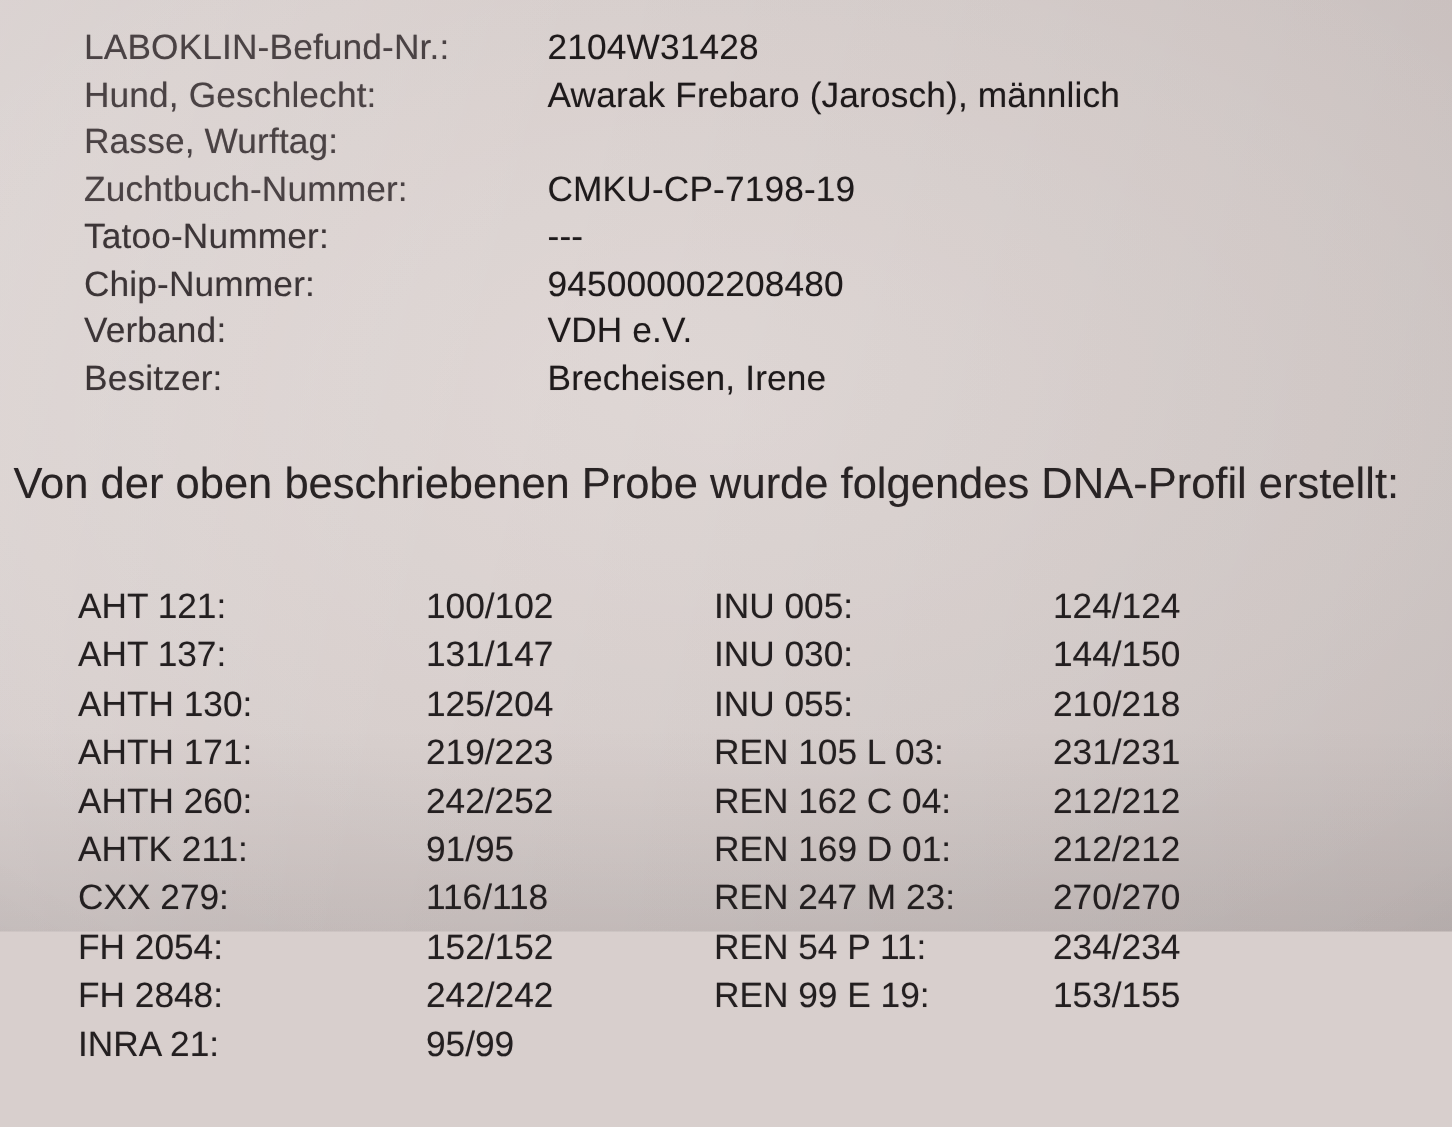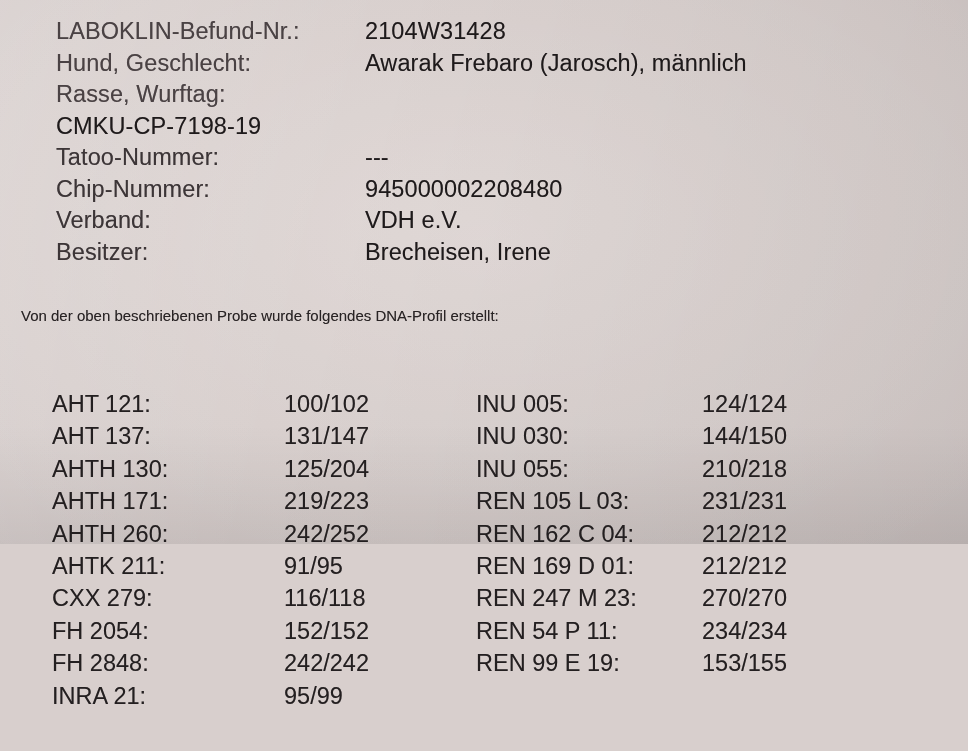--- a/index.html
+++ b/index.html
@@ -9,21 +9,21 @@
   body {
     width: 968px;
     height: 751px;
     overflow: hidden;
     font-family: "Liberation Sans", sans-serif;
     background: #d8cfcd;
   }
   #sheet {
     position: relative;
     width: 968px;
-    height: 544px;
+    height: 621px;
     background:
       radial-gradient(ellipse 900px 500px at 48% 40%, #ddd4d2 0%, #d6cdcb 55%, #cdc3c2 100%);
     color: #241f20;
   }
   
   #sheet::before {
     content: "";
     position: absolute;
     inset: 0;
     background:
@@ -71,24 +71,24 @@
     color: #1e1a1b;
     white-space: nowrap;
   }
   
   .fade-a { color: #4a4244; }
   .fade-b { color: #3c3537; }
 
   
   #intro-line {
     position: absolute;
-    left: 21px;
+    left: 9px;
     top: 307px;
     width: 940px;
-    font-size: 15px;
+    font-size: 29px;
     color: #282324;
     white-space: nowrap;
   }
 
   
   #marker-table {
     position: absolute;
     left: 52px;
     top: 375px;
     width: 880px;
@@ -128,20 +128,21 @@
       <div class="hdr-row">
         <div class="hdr-label fade-a soft">Hund, Geschlecht:</div>
         <div class="hdr-value soft">Awarak Frebaro (Jarosch), männlich</div>
       </div>
 
       <div class="hdr-row">
         <div class="hdr-label fade-a soft">Rasse, Wurftag:</div>
       </div>
 
       <div class="hdr-row">
+        <div class="hdr-label fade-a soft">Zuchtbuch-Nummer:</div>
         <div class="hdr-value soft">CMKU-CP-7198-19</div>
       </div>
 
       <div class="hdr-row">
         <div class="hdr-label fade-b soft">Tatoo-Nummer:</div>
         <div class="hdr-value soft">---</div>
       </div>
 
       <div class="hdr-row">
         <div class="hdr-label fade-b soft">Chip-Nummer:</div>

